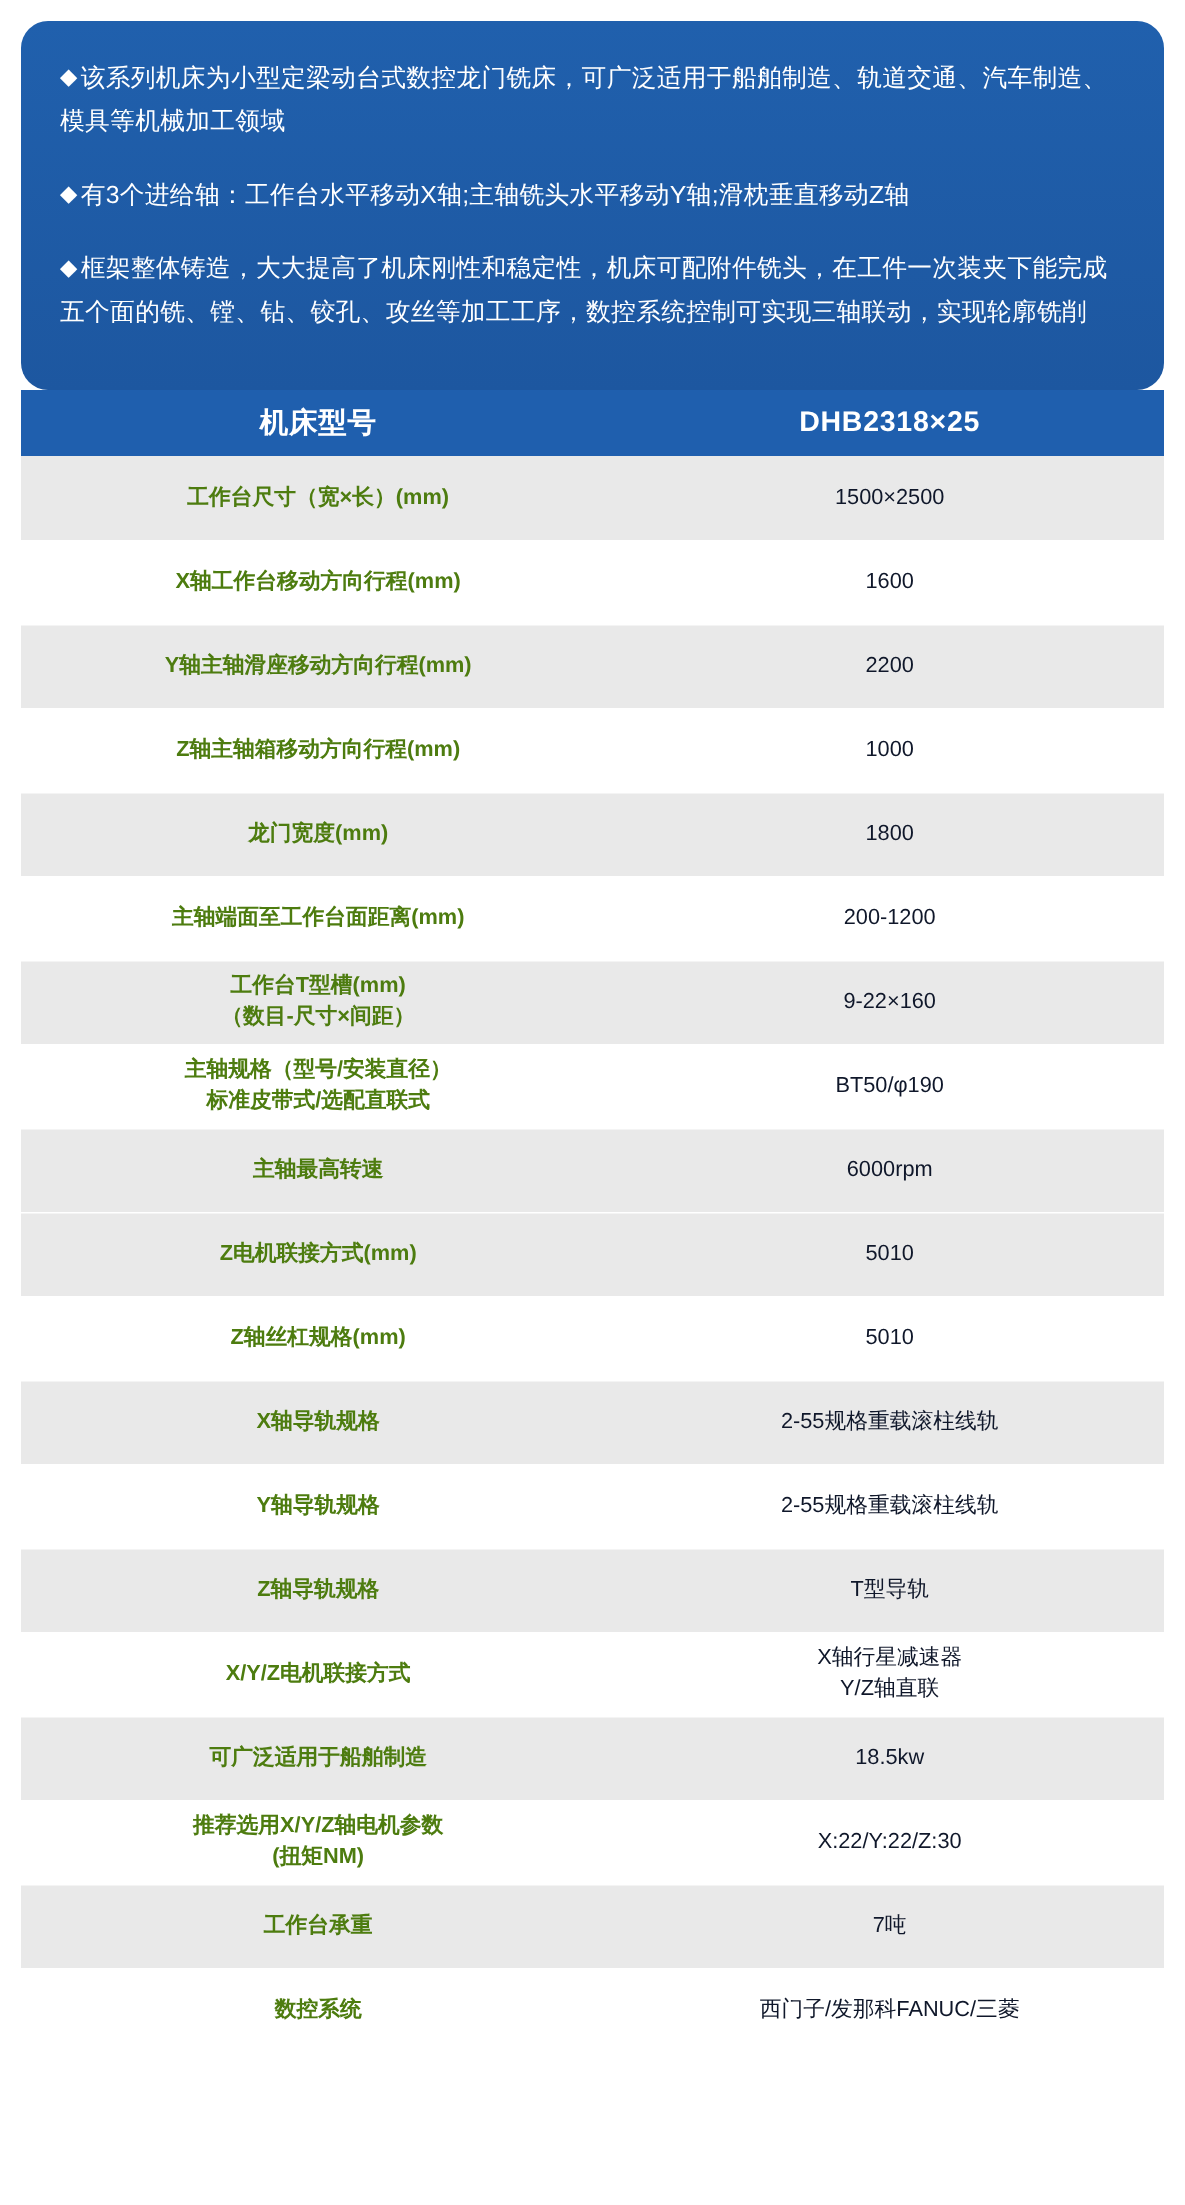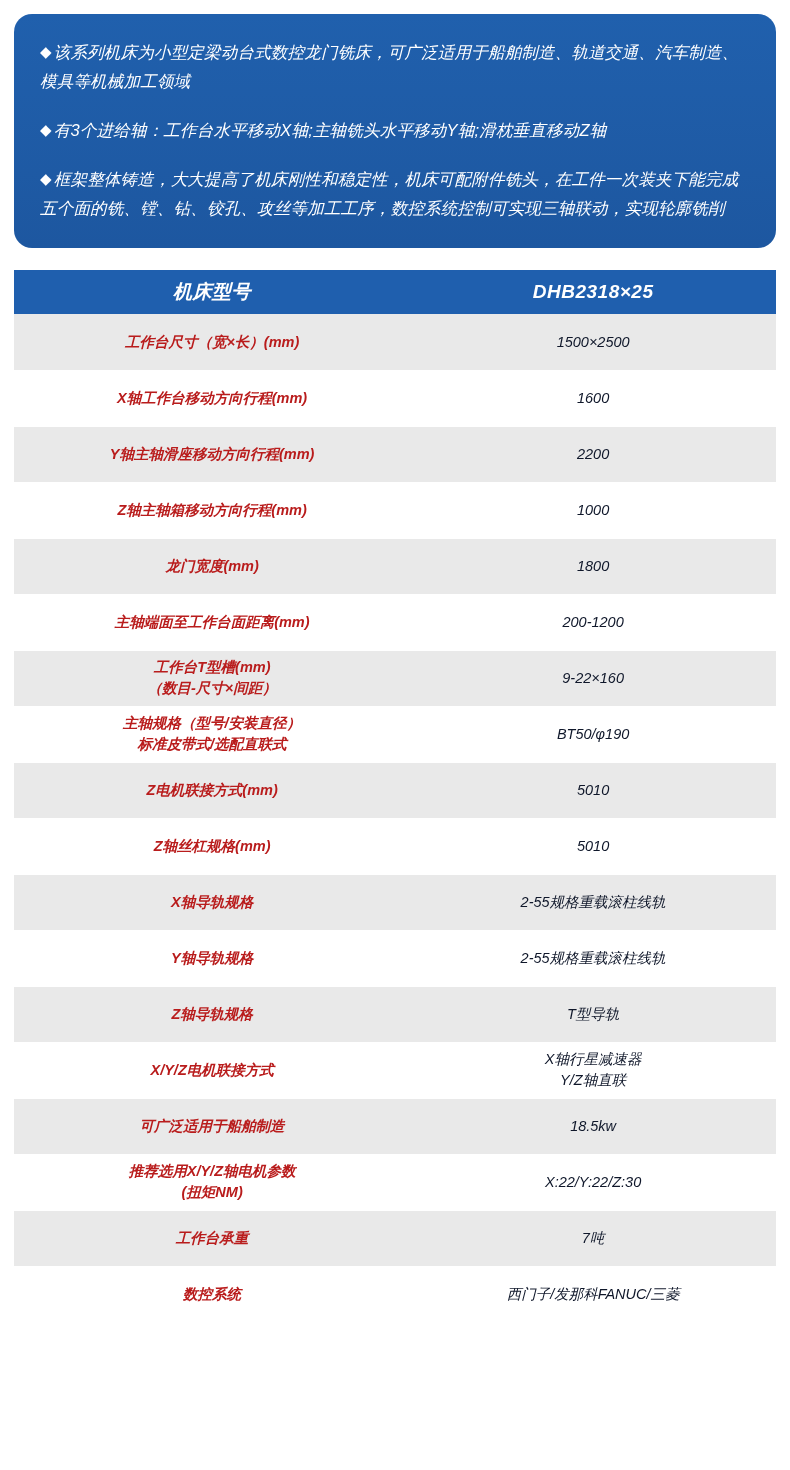--- a/index.html
+++ b/index.html
@@ -25,37 +25,34 @@
     border-radius: 18px;
     padding: 24px 26px 26px 26px;
     color: #ffffff;
   }
   .intro-line {
     font-size: 16.5px;
     line-height: 1.75;
     letter-spacing: 0.2px;
     margin: 0 0 20px 0;
     text-indent: 0;
-    font-style: italic;
-  }
-  .intro-line:last-child { margin-bottom: 0; }
+  }
+  .intro-line:last-child { margin-bottom: 12px; }
   .diamond {
     display: inline-block;
     margin-right: 2px;
     font-size: 15px;
     vertical-align: 1px;
   }
 
   
   .spec-table {
     width: 100%;
     border-collapse: collapse;
-    margin-top: 22px;
     table-layout: fixed;
-    font-style: italic;
   }
   .spec-table th, .spec-table td {
     padding: 0;
   }
   .thead-row th {
     background: #1f5fae;
     color: #ffffff;
     font-size: 19px;
     font-weight: bold;
     height: 44px;
@@ -74,21 +71,21 @@
     border-bottom: 1px solid #ffffff;
   }
   .spec-table tbody tr.odd td {
     background: #e9e9e9;
   }
   .spec-table tbody tr.even td {
     background: #ffffff;
   }
   td.cell-name {
     font-weight: bold;
-    color: #b91c1c;
+    color: #4d7c0f;
     padding: 6px 18px;
   }
   td.cell-value {
     font-weight: normal;
     color: #0f172a;
     padding: 6px 10px;
   }
   .multiline { white-space: pre-line; }
 </style>
 </head>
@@ -144,20 +141,24 @@
           <td class="cell-name multiline">工作台T型槽(mm)
 （数目-尺寸×间距）</td>
           <td class="cell-value multiline">9-22×160</td>
         </tr>
         <tr class="even">
           <td class="cell-name multiline">主轴规格（型号/安装直径）
 标准皮带式/选配直联式</td>
           <td class="cell-value multiline">BT50/φ190</td>
         </tr>
         <tr class="odd">
+          <td class="cell-name multiline">主轴最高转速</td>
+          <td class="cell-value multiline">6000rpm</td>
+        </tr>
+        <tr class="odd">
           <td class="cell-name multiline">Z电机联接方式(mm)</td>
           <td class="cell-value multiline">5010</td>
         </tr>
         <tr class="even">
           <td class="cell-name multiline">Z轴丝杠规格(mm)</td>
           <td class="cell-value multiline">5010</td>
         </tr>
         <tr class="odd">
           <td class="cell-name multiline">X轴导轨规格</td>
           <td class="cell-value multiline">2-55规格重载滚柱线轨</td>

